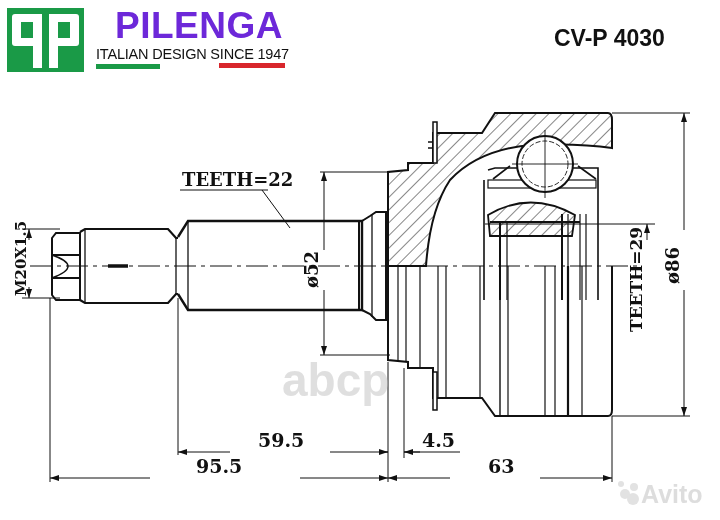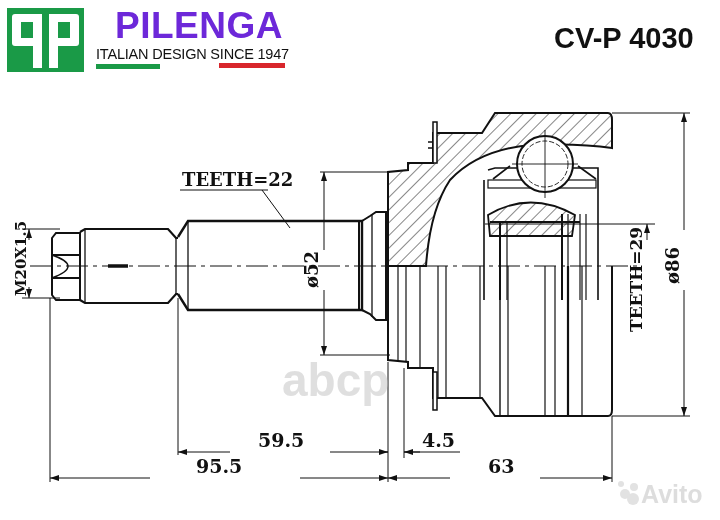--- a/index.html
+++ b/index.html
@@ -2,21 +2,21 @@
 <html><head>
 <meta charset="utf-8">
 <style>
   html,body{margin:0;padding:0;background:#fff;}
   #root{position:relative;width:720px;height:520px;overflow:hidden;background:#fff;font-family:"Liberation Sans",sans-serif;}
   .logo-box{position:absolute;left:7px;top:8px;width:77px;height:64px;background:#1a9a47;}
   .logo-text{position:absolute;left:96px;top:6px;font-family:"Liberation Sans",sans-serif;font-weight:900;font-size:37px;letter-spacing:0.5px;color:#6d28d9;line-height:40px;margin-left:19px;}
   .logo-tag{position:absolute;left:96px;top:46px;font-family:"Liberation Sans",sans-serif;font-size:14.5px;color:#111;line-height:16px;letter-spacing:-0.2px;text-align:center;}
   .flag-green{position:absolute;left:96px;top:64px;width:64px;height:5px;background:#1a9a47;}
   .flag-red{position:absolute;left:219px;top:63px;width:66px;height:5px;background:#d8262c;}
-  .part-no{position:absolute;left:554px;top:22px;font-family:"Liberation Sans",sans-serif;font-weight:bold;font-size:29px;color:#111;line-height:32px;}
+  .part-no{position:absolute;left:554px;top:22px;font-family:"Liberation Sans",sans-serif;font-weight:bold;font-size:23px;color:#111;line-height:32px;}
   svg{position:absolute;left:0;top:0;}
   .dim{font-family:"DejaVu Serif","Liberation Serif",serif;font-weight:bold;fill:#111;}
   .wm{font-family:"Liberation Sans",sans-serif;font-weight:bold;fill:#cfcfcf;}
 </style>
 </head>
 <body>
 
 <div id="root">
 
   <div class="logo-box">

